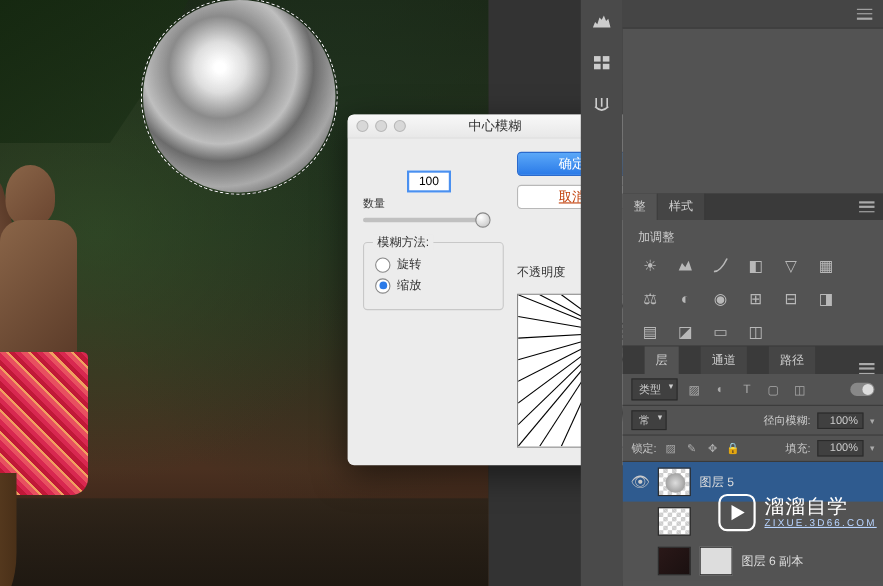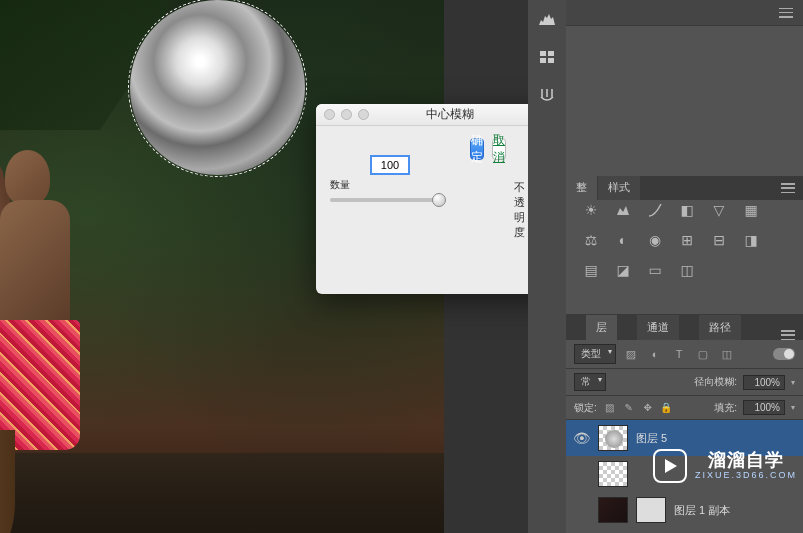--- a/index.html
+++ b/index.html
@@ -22,37 +22,37 @@
 .moon-border { position: absolute; left: 128px; top: -2px; width: 179px; height: 179px; border-radius: 50%; border: 1.5px dashed #000; outline: 1.5px dashed #fff; outline-offset: -1px; }
 
 
 .dialog { position: absolute; left: 316px; top: 104px; width: 268px; background: #ececec; border-radius: 6px; box-shadow: 0 8px 30px rgba(0,0,0,0.5); }
 .dlg-titlebar { height: 22px; display: flex; align-items: center; justify-content: center; border-bottom: 1px solid #d0d0d0; border-radius: 6px 6px 0 0; background: linear-gradient(#f8f8f8, #e8e8e8); position: relative; }
 .dlg-dots { position: absolute; left: 8px; display: flex; gap: 6px; }
 .dot { width: 11px; height: 11px; border-radius: 50%; background: #d8d8d8; border: 0.5px solid #b8b8b8; }
 .dlg-title { font-size: 12px; color: #333; }
 .dlg-body { padding: 12px 14px 16px; display: flex; gap: 12px; }
 .dlg-left { flex: 1; }
-.dlg-right { width: 100px; display: flex; flex-direction: row; gap: 8px; }
+.dlg-right { width: 100px; display: flex; flex-direction: column; gap: 8px; }
 
 .amount-row { display: flex; align-items: center; gap: 20px; margin-bottom: 6px; }
 .amount-label { font-size: 10px; color: #333; margin-top: 40px; }
 .amount-input { width: 40px; height: 20px; border: 2px solid #4a90f0; background: #fff; text-align: center; font-size: 11px; color: #000; }
 .slider-track { width: 110px; height: 4px; background: #c0c0c0; border-radius: 2px; position: relative; margin-bottom: 18px; }
 .slider-thumb { position: absolute; right: -6px; top: -5px; width: 14px; height: 14px; background: radial-gradient(circle at 35% 30%, #fff, #c0c0c0); border-radius: 50%; border: 0.5px solid #888; }
 
 .fieldset { border: 1px solid #c8c8c8; border-radius: 4px; padding: 8px 10px 10px; margin-bottom: 10px; position: relative; }
 .fieldset-legend { position: absolute; top: -8px; left: 8px; background: #ececec; padding: 0 4px; font-size: 11px; color: #333; }
 .radio-row { display: flex; align-items: center; gap: 6px; margin: 4px 0; font-size: 11px; color: #333; cursor: pointer; }
 .radio { width: 14px; height: 14px; border-radius: 50%; border: 1px solid #888; background: #fff; display: flex; align-items: center; justify-content: center; }
 .radio.checked::after { content: ""; width: 7px; height: 7px; border-radius: 50%; background: #2a7ae8; }
 
 .btn { height: 22px; border-radius: 4px; font-size: 12px; display: flex; align-items: center; justify-content: center; cursor: pointer; }
 .btn-primary { background: linear-gradient(#5ba8f8, #2a7ae8); color: #fff; border: 1px solid #2a6acc; }
-.btn-default { background: #fff; color: #15803d; border: 1px solid #b8b8b8; text-decoration: underline; }
+.btn-default { background: #fff; color: #c2410c; border: 1px solid #b8b8b8; text-decoration: underline; }
 
 .center-label { font-size: 11px; color: #333; margin-top: 42px; margin-bottom: 4px; }
 .blur-preview { width: 124px; height: 140px; border: 1px solid #888; background: #fff; position: relative; overflow: hidden; }
 .blur-preview svg { position: absolute; inset: 0; }
 
 
 .tool-strip { position: absolute; left: 528px; top: 0; width: 38px; height: 533px; background: #4a4a4a; display: flex; flex-direction: column; padding-top: 4px; }
 .tool-btn { width: 30px; height: 26px; margin: 2px auto; display: flex; align-items: center; justify-content: center; color: #ccc; cursor: pointer; }
 .tool-sep { height: 8px; }
 
@@ -92,22 +92,22 @@
 .thumb-box .moon-mini { position: absolute; left: 6px; top: 4px; width: 18px; height: 18px; border-radius: 50%; background: radial-gradient(circle, #ddd, #888); }
 .thumb-dark { width: 30px; height: 26px; background: linear-gradient(135deg, #2a1818, #1a1010); border: 1px solid #2a2a2a; }
 .mask-box { width: 30px; height: 26px; background: #ddd; border: 1px solid #2a2a2a; }
 .layer-name { font-size: 11px; color: #ddd; }
 
 
 .watermark { position: absolute; right: 6px; bottom: 50px; display: flex; align-items: center; gap: 8px; color: #fff; }
 .wm-icon { width: 34px; height: 34px; border: 2px solid #fff; border-radius: 8px; display: flex; align-items: center; justify-content: center; }
 .wm-play { width: 0; height: 0; border-left: 12px solid #fff; border-top: 7px solid transparent; border-bottom: 7px solid transparent; margin-left: 3px; }
 .wm-text { display: flex; flex-direction: column; line-height: 1.1; }
-.wm-main { font-size: 18px; font-weight: bold; letter-spacing: 1px; text-align: center; }
-.wm-sub { font-size: 9px; letter-spacing: 2px; color: #b8d4ff; }
+.wm-main { font-size: 18px; font-weight: normal; letter-spacing: 1px; }
+.wm-sub { font-size: 9px; letter-spacing: 2px; color: #b8d4ff; text-decoration: underline; }
 
 .menu-icon { width: 14px; height: 10px; display: flex; flex-direction: column; justify-content: space-between; cursor: pointer; }
 .menu-icon span { height: 1.5px; background: #aaa; }
 </style>
 </head>
 <body>
 
 <div class="canvas-area">
   <div class="canvas-bg"></div>
   <div class="foliage"></div>
@@ -135,20 +135,31 @@
   <div class="dlg-body">
     <div class="dlg-left">
       <div class="amount-row">
         <span class="amount-label">数量</span>
         <input class="amount-input" value="100" style="">
       </div>
       <div class="slider-track">
         <div class="slider-thumb"></div>
       </div>
 
+      <div class="fieldset">
+        <div class="fieldset-legend">模糊方法:</div>
+        <div class="radio-row">
+          <div class="radio"></div>
+          <span>旋转</span>
+        </div>
+        <div class="radio-row">
+          <div class="radio checked"></div>
+          <span>缩放</span>
+        </div>
+      </div>
 
     </div>
 
     <div class="dlg-right">
       <div class="btn btn-primary">确定</div>
       <div class="btn btn-default">取消</div>
       <div class="center-label">不透明度</div>
       <div class="blur-preview">
         <svg viewBox="0 0 124 140">
           <g stroke="#000" stroke-width="1" fill="none">
@@ -223,20 +234,21 @@
   <div style="flex:1;background:#3a3a3a;display:flex;justify-content:flex-end;align-items:center;padding-right:8px">
     <div class="menu-icon">
         <span></span>
         <span></span>
         <span></span>
       </div>
   </div>
 </div>
 
 <div style="position:absolute;left:566px;top:200px;width:237px;background:#535353;padding-bottom:10px">
+  <div class="adj-label">加调整</div>
   <div class="
 adj-icons">
     <div class="aicon">☀</div>
     <div class="aicon">
         <svg width="16" height="12">
           <path d="M2 11 L5 4 L8 8 L11 2 L14 11 Z" fill="#b8b8b8"></path>
         </svg>
       </div>
     <div class="aicon">
         <svg width="14" height="14">
@@ -310,21 +322,21 @@
       <div class="layer-name">图层 5</div>
     </div>
     <div class="layer-item">
       <div class="eye"></div>
       <div class="thumb-box"></div>
     </div>
     <div class="layer-item">
       <div class="eye"></div>
       <div class="thumb-dark"></div>
       <div class="mask-box"></div>
-      <div class="layer-name">图层 1 副本</div>
+      <div class="layer-name">图层 6 副本</div>
     </div>
   </div>
 </div>
 
 <div class="watermark">
   <div class="wm-icon">
       <div class="wm-play"></div>
     </div>
   <div class="wm-text">
     <div class="wm-main">溜溜自学</div>

